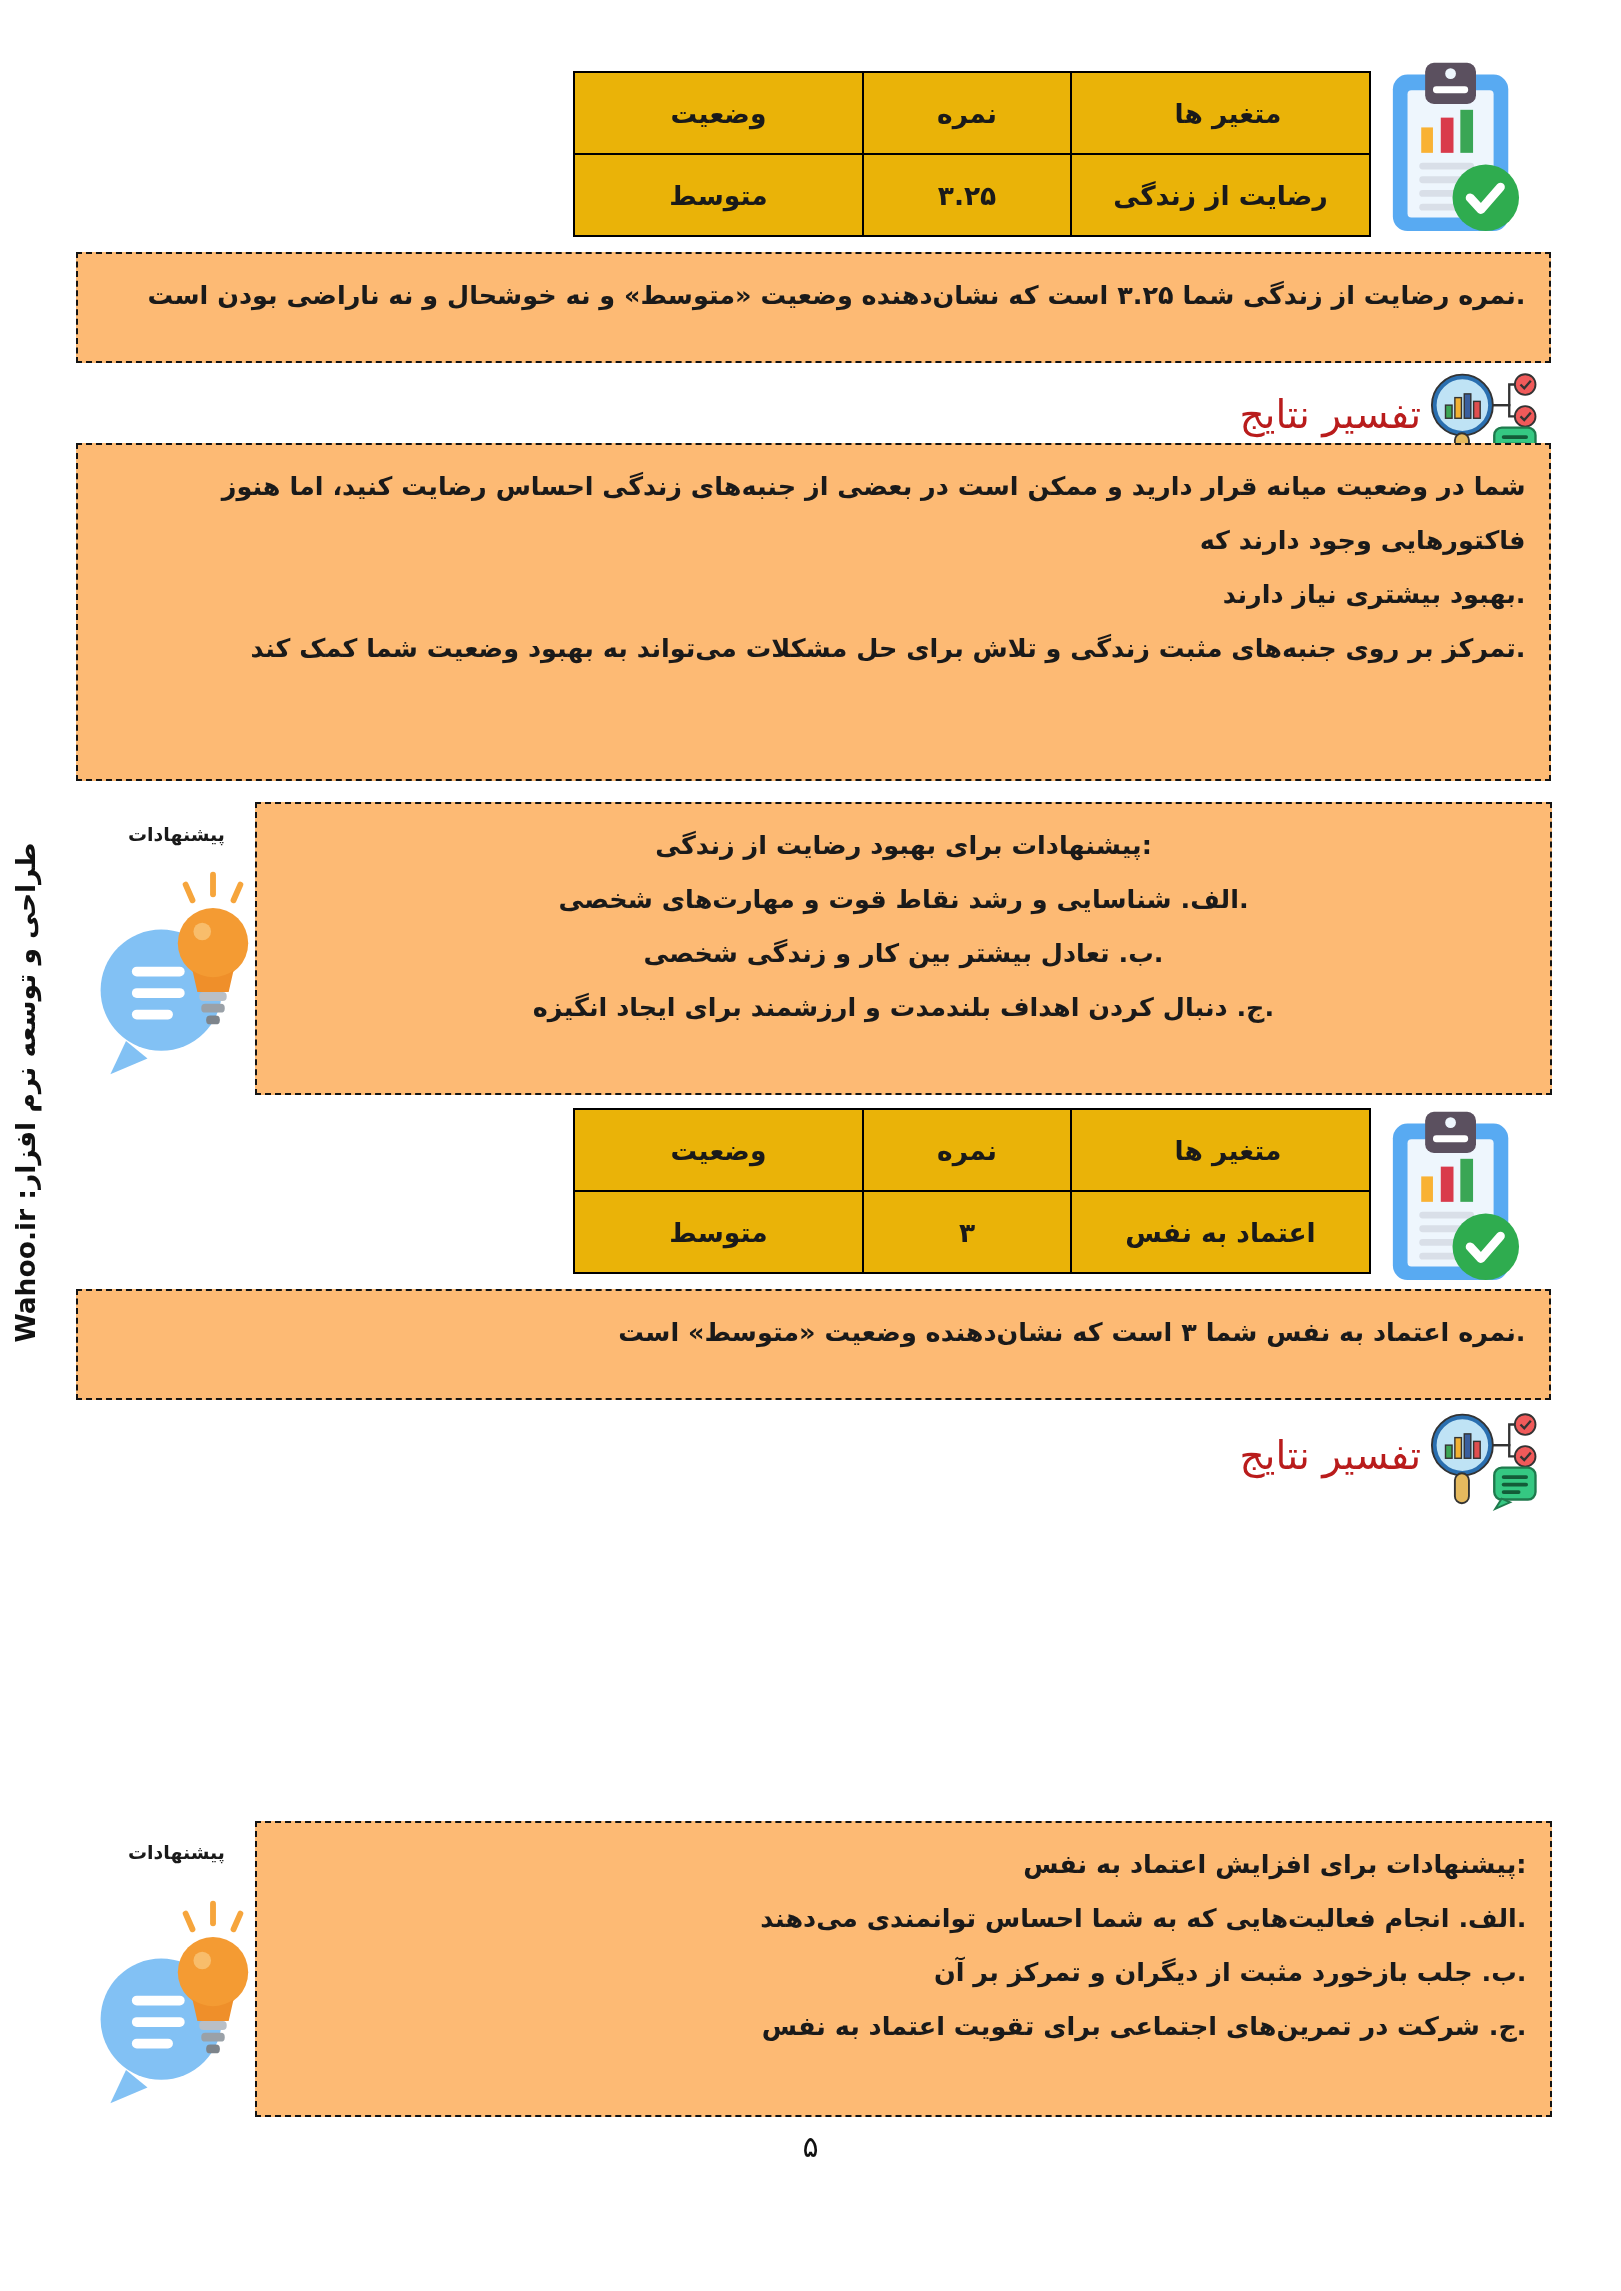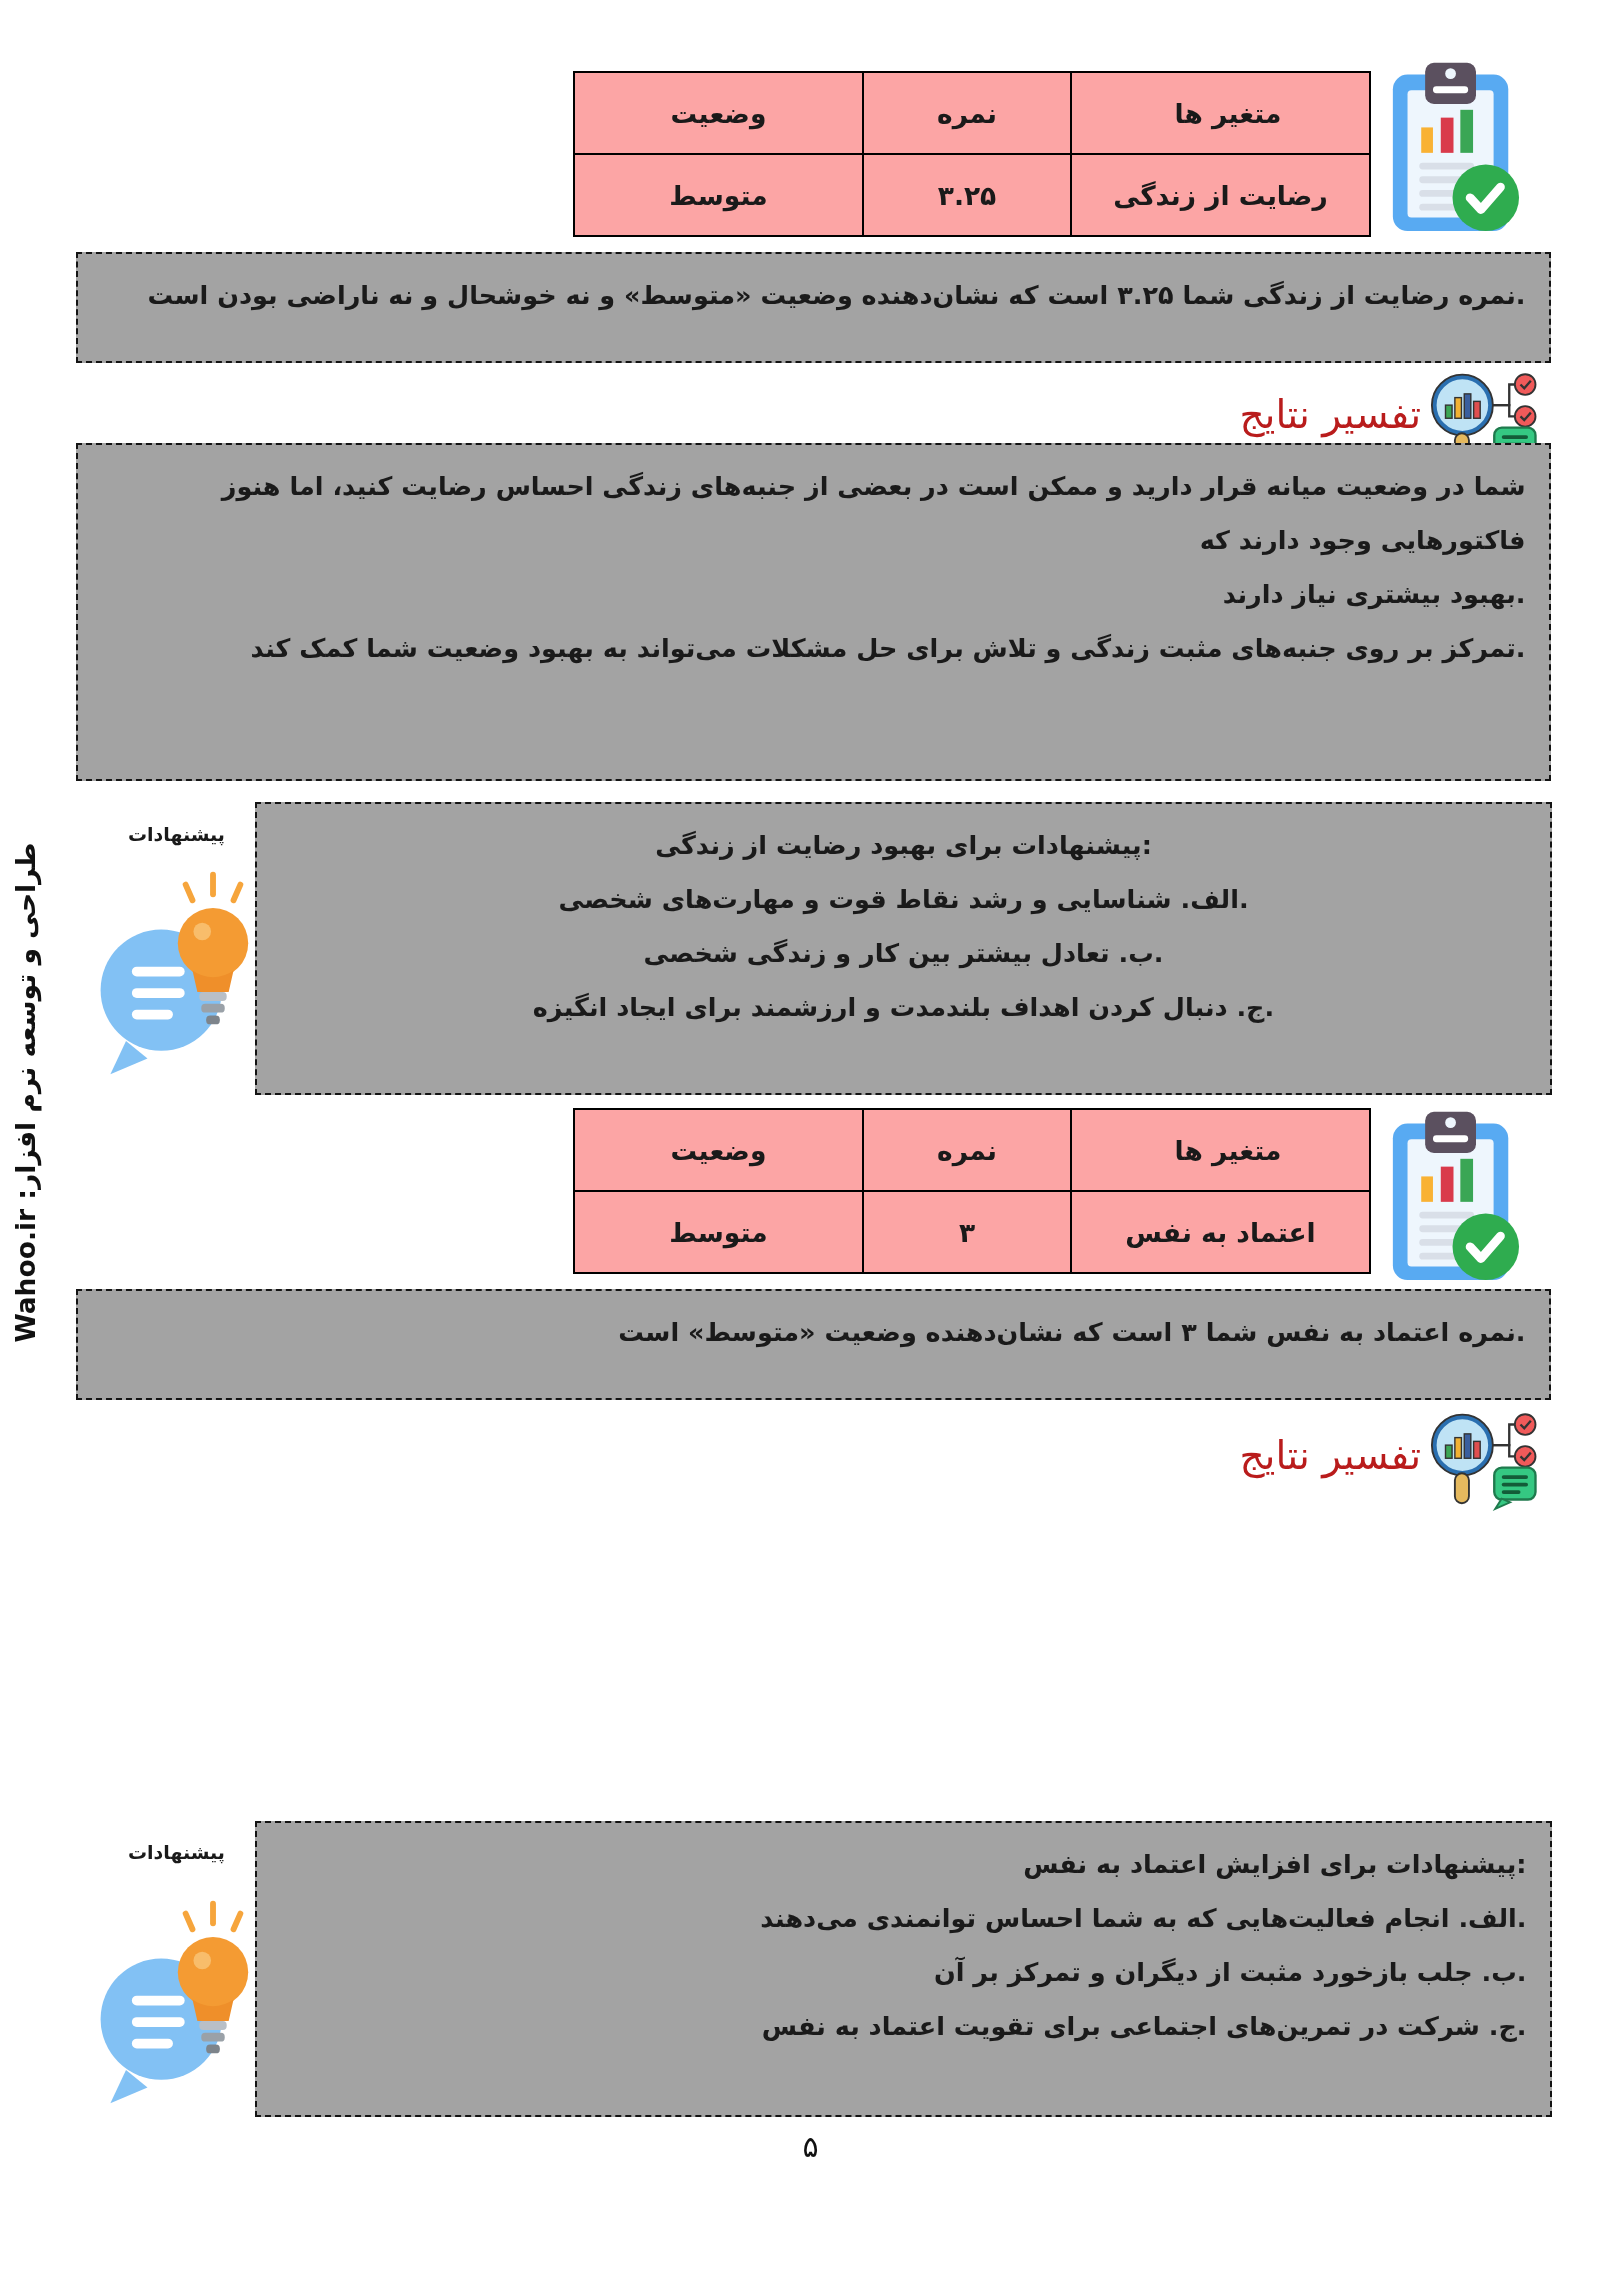--- a/index.html
+++ b/index.html
@@ -3,30 +3,30 @@
 <meta charset="utf-8">
 <style>
   html,body{margin:0;padding:0;background:#ffffff;}
   #page{
     position:relative;width:1621px;height:2292px;background:#ffffff;
     font-family:"DejaVu Sans", sans-serif;color:#1a1a1a;overflow:hidden;
   }
   .abs{position:absolute;}
   
   .peach-box{
-    position:absolute;background:#a3a3a3;border:2px dashed #141414;
+    position:absolute;background:#fdba74;border:2px dashed #141414;
     box-sizing:border-box;direction:rtl;text-align:right;
     font-weight:bold;font-size:25.5px;line-height:54px;
     padding:13.7px 23.5px 0 23.5px;
   }
   
   .var-table{position:absolute;direction:rtl;}
   .var-table table{border-collapse:collapse;}
   .var-table td{
-    border:2.9px solid #000;background:#fca5a5;
+    border:2.9px solid #000;background:#eab308;
     font-weight:bold;font-size:26.5px;text-align:center;vertical-align:middle;
     height:82px;box-sizing:border-box;
   }
   .col-vars{width:299px;padding-left:16px;} .col-score{width:208px;} .col-status{width:289px;}
   .section-heading{
     position:absolute;direction:rtl;white-space:nowrap;
     font-size:39px;font-weight:400;color:#b91c1c;
   }
   .sugg-label{
     position:absolute;direction:rtl;font-weight:bold;font-size:19px;

